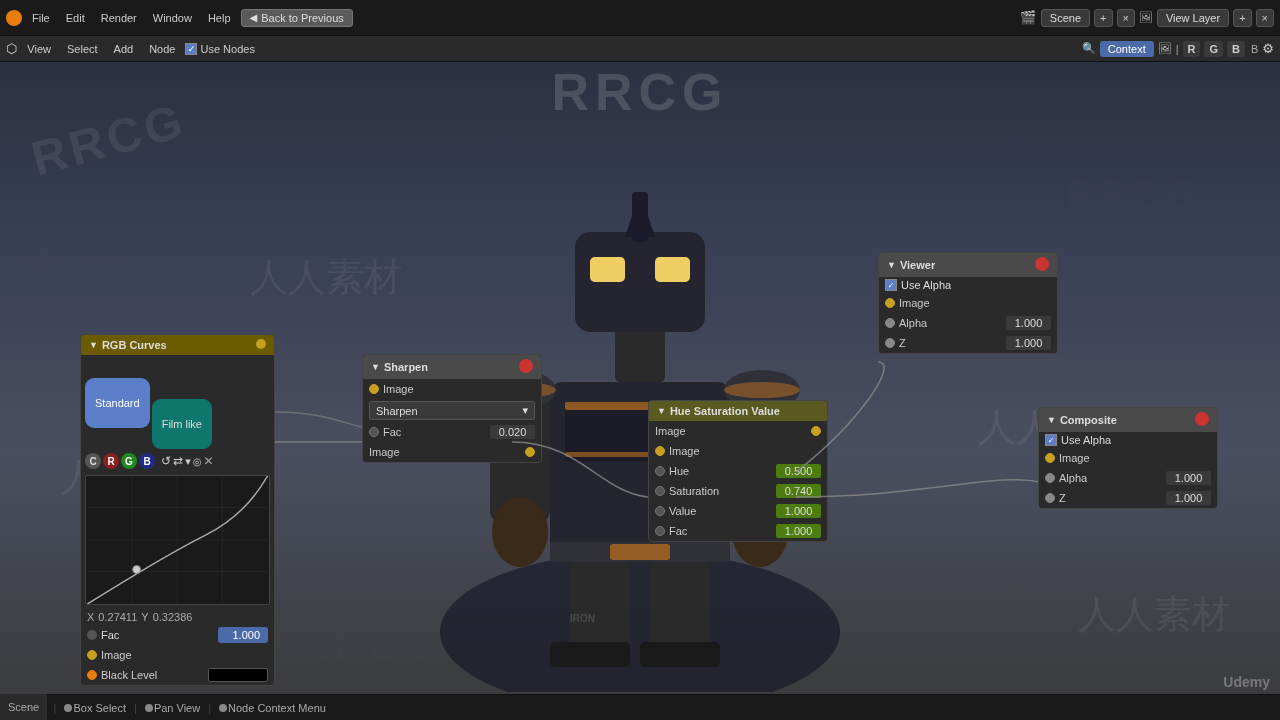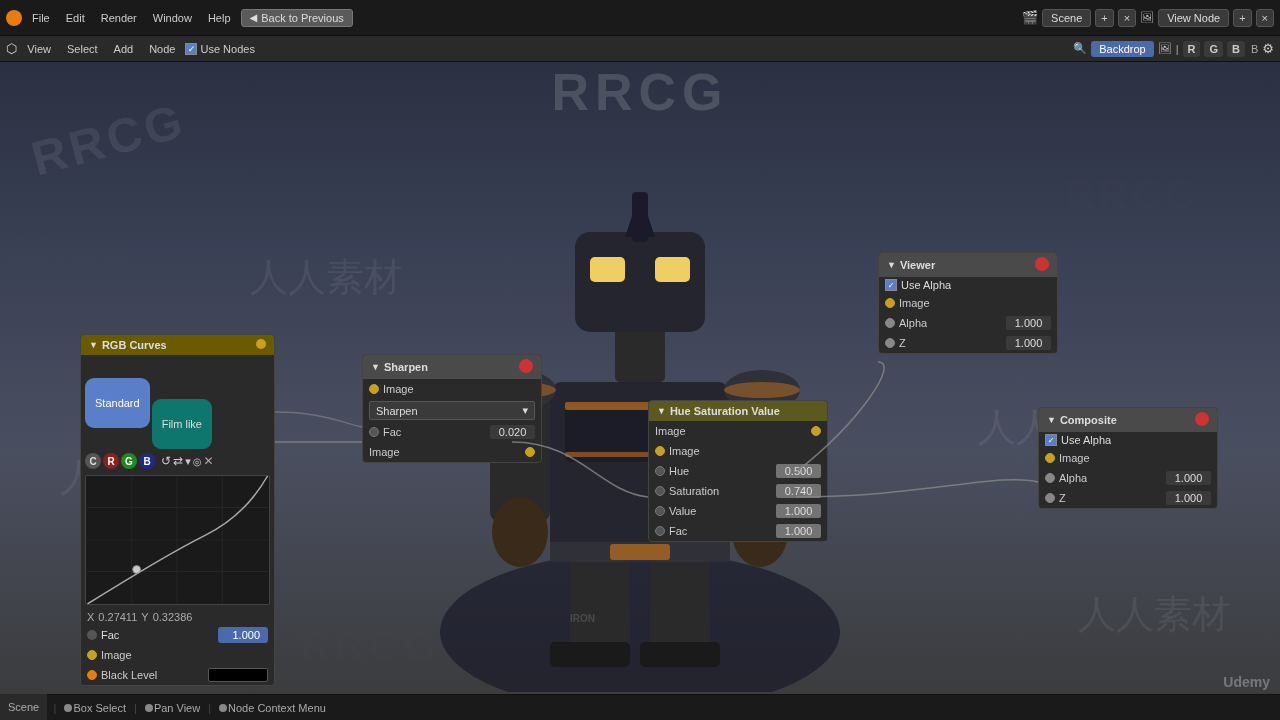--- a/index.html
+++ b/index.html
@@ -170,21 +170,21 @@
       margin-left: auto;
       background: #3a3a3a;
       padding: 1px 6px;
       border-radius: 2px;
       font-size: 11px;
       color: #ddd;
       min-width: 45px;
       text-align: center;
     }
     .node-value-blue {
-      background: #737373;
+      background: #4d7c0f;
     }
 
     
     #rgb-curves {
       left: 80px;
       top: 282px;
       width: 195px;
     }
     #rgb-curves .node-panel-header { background: #6a5a00; }
     .curve-area {
@@ -438,40 +438,40 @@
     <span style="font-size:10px;">◀</span>
     <span>Back to Previous</span>
   </button>
 
   <div style="margin-left:auto;display:flex;align-items:center;gap:4px;">
     <span style="font-size:13px;">🎬</span>
     <span class="scene-btn">Scene</span>
     <span style="background:#3a3a3a;border:1px solid #555;border-radius:3px;padding:2px 5px;cursor:pointer;">+</span>
     <span style="background:#3a3a3a;border:1px solid #555;border-radius:3px;padding:2px 5px;cursor:pointer;">×</span>
     <span style="font-size:11px;">🖼</span>
-    <span class="view-layer-badge">View Node</span>
+    <span class="view-layer-badge">View Layer</span>
     <span style="background:#3a3a3a;border:1px solid #555;border-radius:3px;padding:2px 5px;cursor:pointer;">+</span>
     <span style="background:#3a3a3a;border:1px solid #555;border-radius:3px;padding:2px 5px;cursor:pointer;">×</span>
   </div>
 </div>
 
 <div id="node-toolbar">
   <span style="font-size:13px;">⬡</span>
   <span class="node-toolbar-item">View</span>
   <span class="node-toolbar-item">Select</span>
   <span class="node-toolbar-item">Add</span>
   <span class="node-toolbar-item">Node</span>
   <div class="use-nodes-check">
     <div class="checkbox">✓</div>
     <span>Use Nodes</span>
   </div>
 
   <div style="margin-left:auto;display:flex;align-items:center;gap:4px;">
     <span style="font-size:11px;">🔍</span>
-    <span class="backdrop-btn">Backdrop</span>
+    <span class="backdrop-btn">Context</span>
     <span style="font-size:11px;">🖼</span>
     <span style="color:#aaa;font-size:11px;">|</span>
     <span class="channel-btn">R</span>
     <span class="channel-btn">G</span>
     <span class="channel-btn">B</span>
     <span style="color:#aaa;font-size:11px;margin-left:2px;">B</span>
     <span style="font-size:13px;cursor:pointer;">⚙</span>
   </div>
 </div>
 

